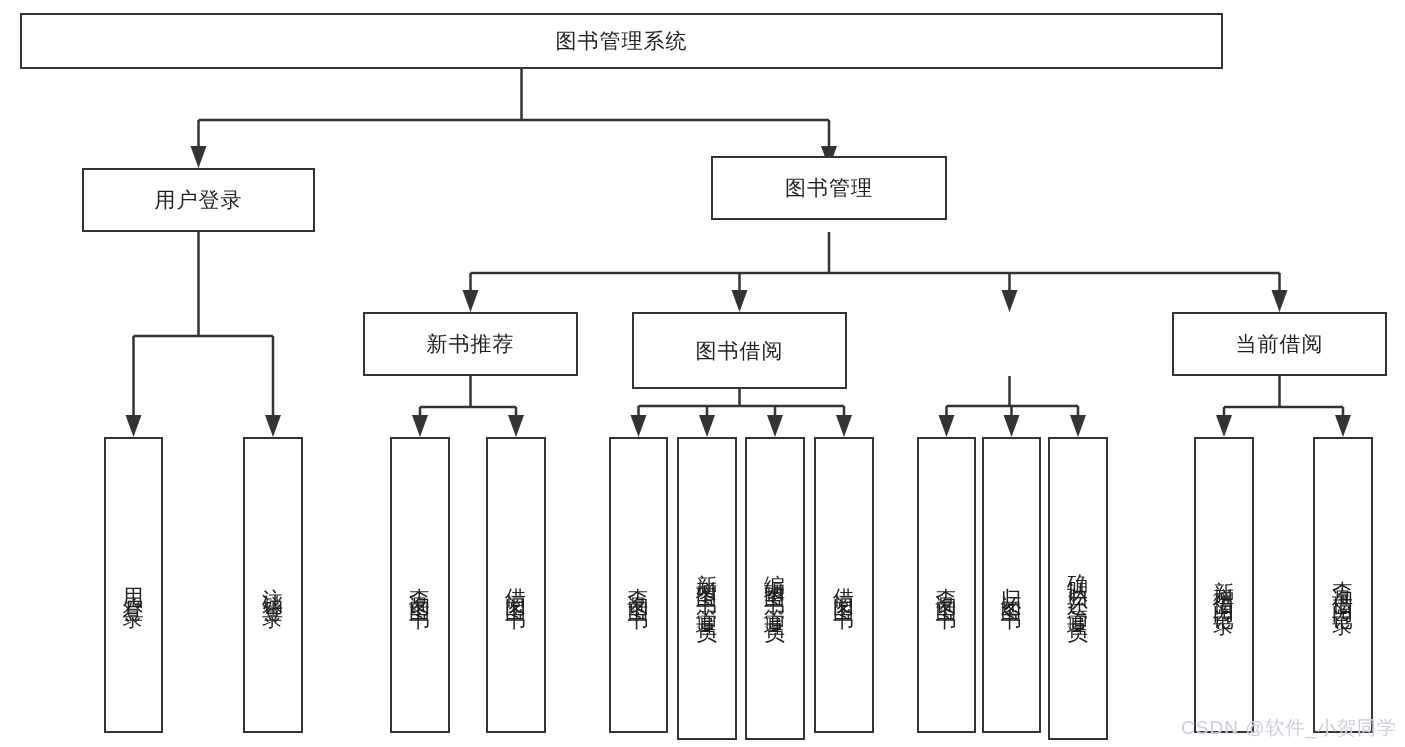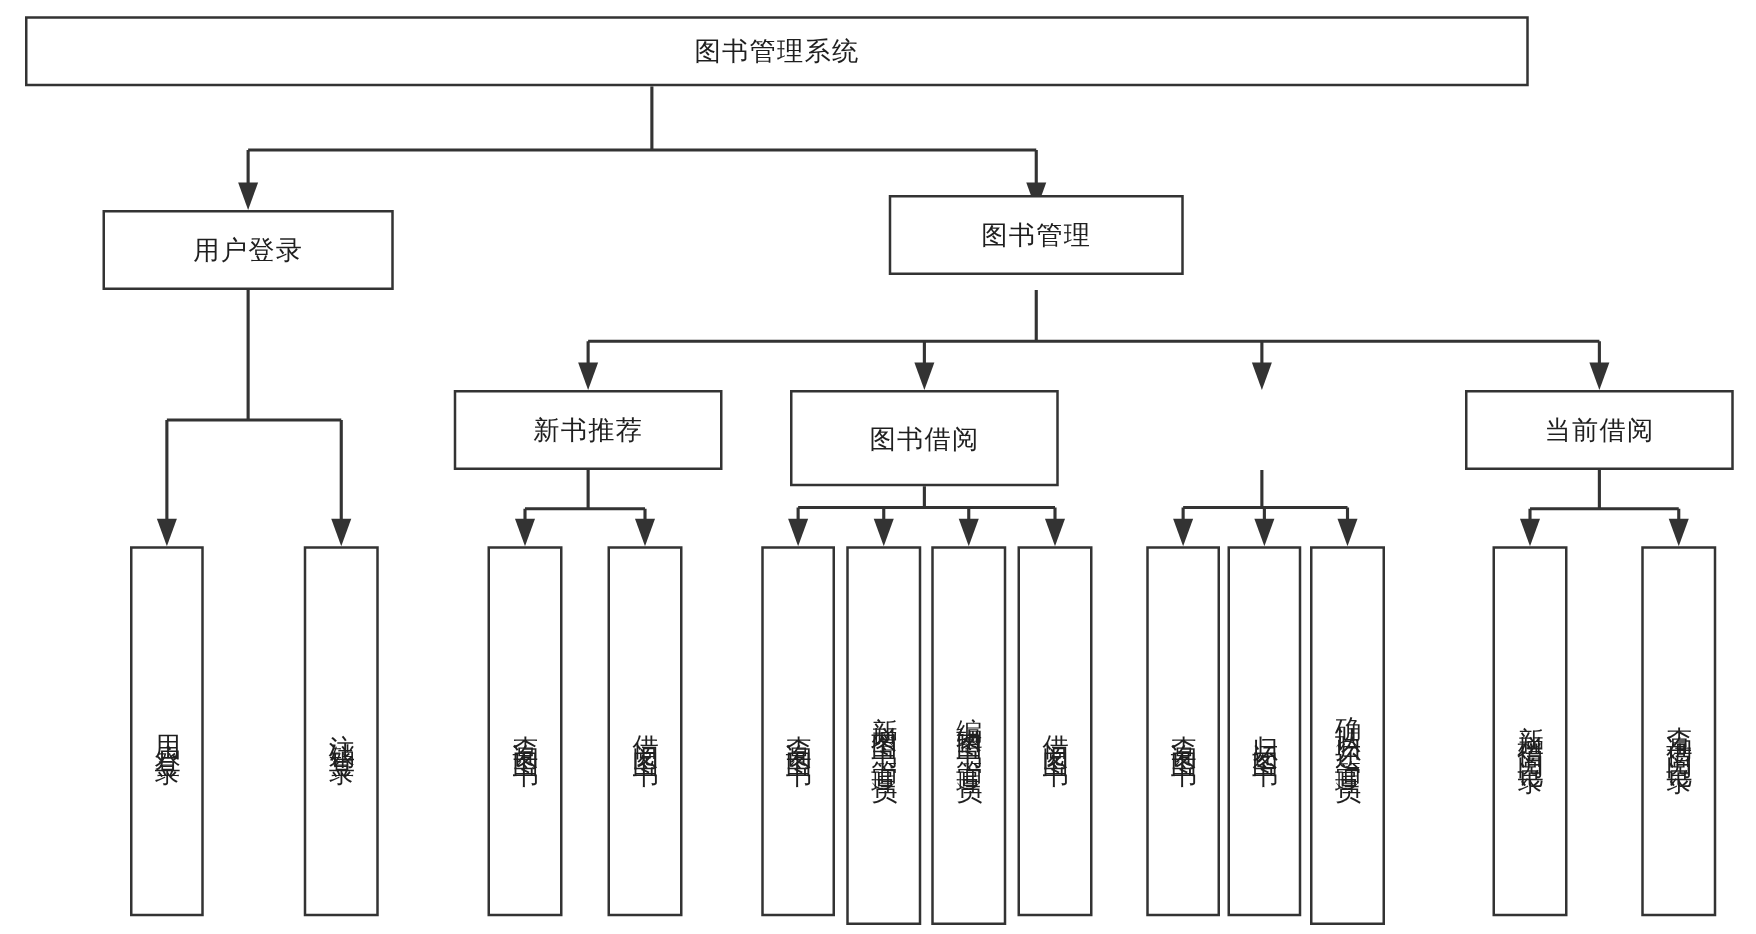--- a/index.html
+++ b/index.html
@@ -148,14 +148,15 @@
     <span class="label">确认归还（管理员）</span>
   </div>
 
   <div class="box vbox" style="left:1194px; top:437px; width:60px; height:296px;">
     <span class="label">新增借阅记录</span>
   </div>
   <div class="box vbox" style="left:1313px; top:437px; width:60px; height:296px;">
     <span class="label">查询借阅记录</span>
   </div>
 
+  <div class="watermark">CSDN @软件_小贺同学</div>
 
 </div>
 
 </body></html>

